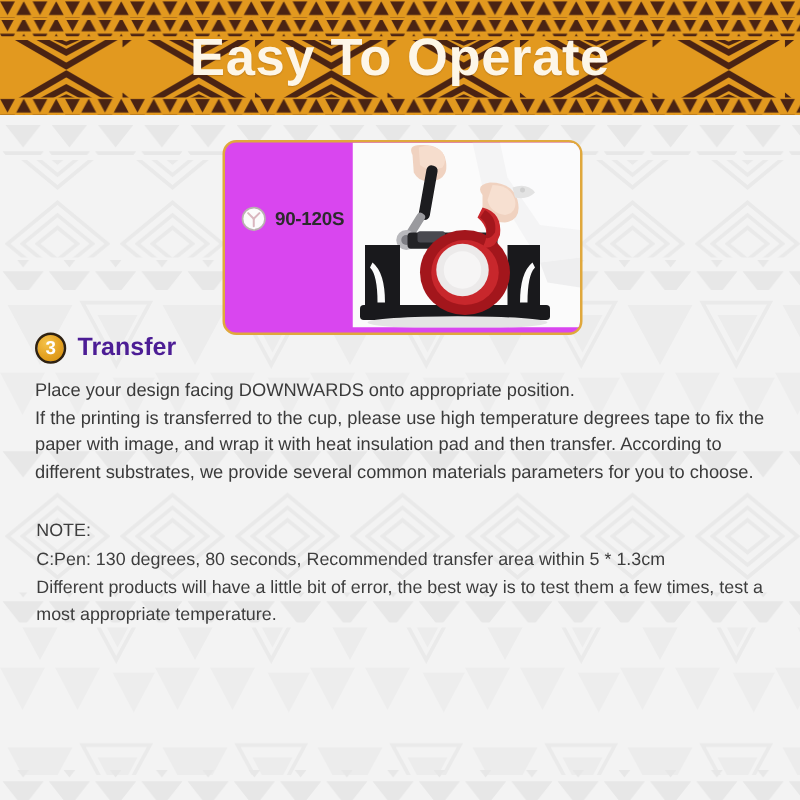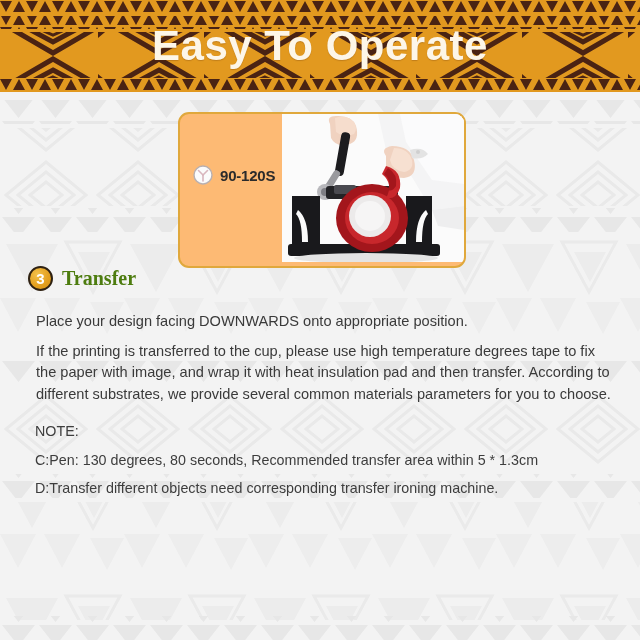--- a/index.html
+++ b/index.html
@@ -63,21 +63,21 @@
 
   
   #photo-card {
     position: absolute;
     left: 178px;
     top: 112px;
     width: 284px;
     height: 152px;
     border: 2px solid #e0a83c;
     border-radius: 11px;
-    background: #fdba74;
+    background: #d946ef;
     overflow: hidden;
   }
   #timer-chip {
     position: absolute;
     left: 12px;
     top: 50px;
     display: flex;
     align-items: center;
     gap: 6px;
     z-index: 3;
@@ -116,48 +116,47 @@
     font-size: 15px;
     font-weight: bold;
     display: flex;
     align-items: center;
     justify-content: center;
     line-height: 1;
   }
   #section-title {
     font-size: 20px;
     font-weight: bold;
-    color: #4d7c0f;
-    font-family: Liberation Serif, serif;
+    color: #4c1d95;
   }
 
   
   #body-copy {
     position: absolute;
     left: 28px;
     top: 303px;
     width: 592px;
     color: #3a3a3a;
     font-size: 14.6px;
     line-height: 21.5px;
   }
   #body-copy p {
-    margin: 8px;
+    margin: 0;
   }
   #note-block {
     position: absolute;
     left: 28px;
     top: 414px;
     width: 596px;
     color: #3d3d3d;
     font-size: 14.3px;
     line-height: 21.6px;
   }
   #note-block p {
-    margin: 7px;
+    margin: 1px;
   }
 </style>
 </head>
 <body>
 
 <div id="page">
 
   <svg class="wm-svg" width="640" height="640" viewBox="0 0 640 640" aria-hidden="true">
     <defs>
 
@@ -292,16 +291,16 @@
   </div>
 
   <div id="body-copy">
     <p>Place your design facing DOWNWARDS onto appropriate position.</p>
     <p>If the printing is transferred to the cup, please use high temperature degrees tape to fix the  paper with image, and wrap it with heat insulation pad and then transfer. According to different substrates, we provide several common materials parameters for you to choose.</p>
   </div>
 
   <div id="note-block">
     <p>NOTE:</p>
     <p>C:Pen: 130 degrees, 80 seconds, Recommended transfer area within 5 * 1.3cm</p>
-    <p>D:Transfer different objects need corresponding transfer ironing machine.</p>
+    <p>Different products will have a little bit of error, the best way is to test them a few times, test a most appropriate temperature.</p>
   </div>
 
 </div>
 
 </body></html>

